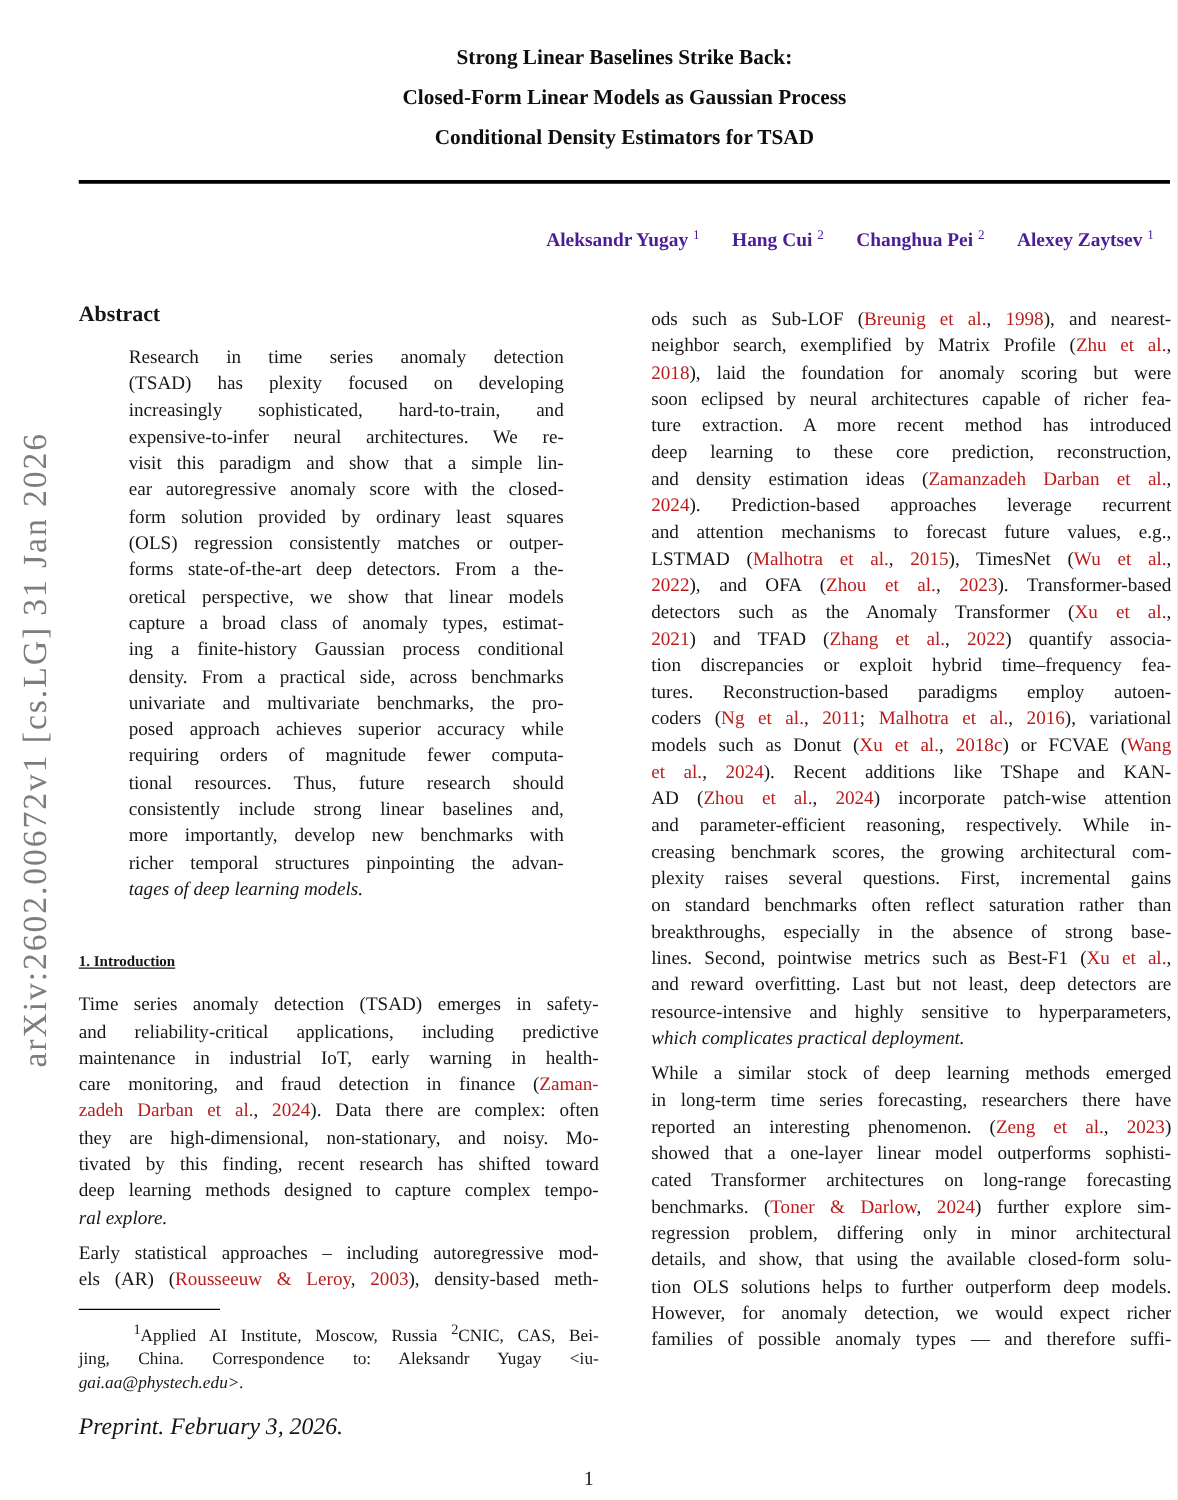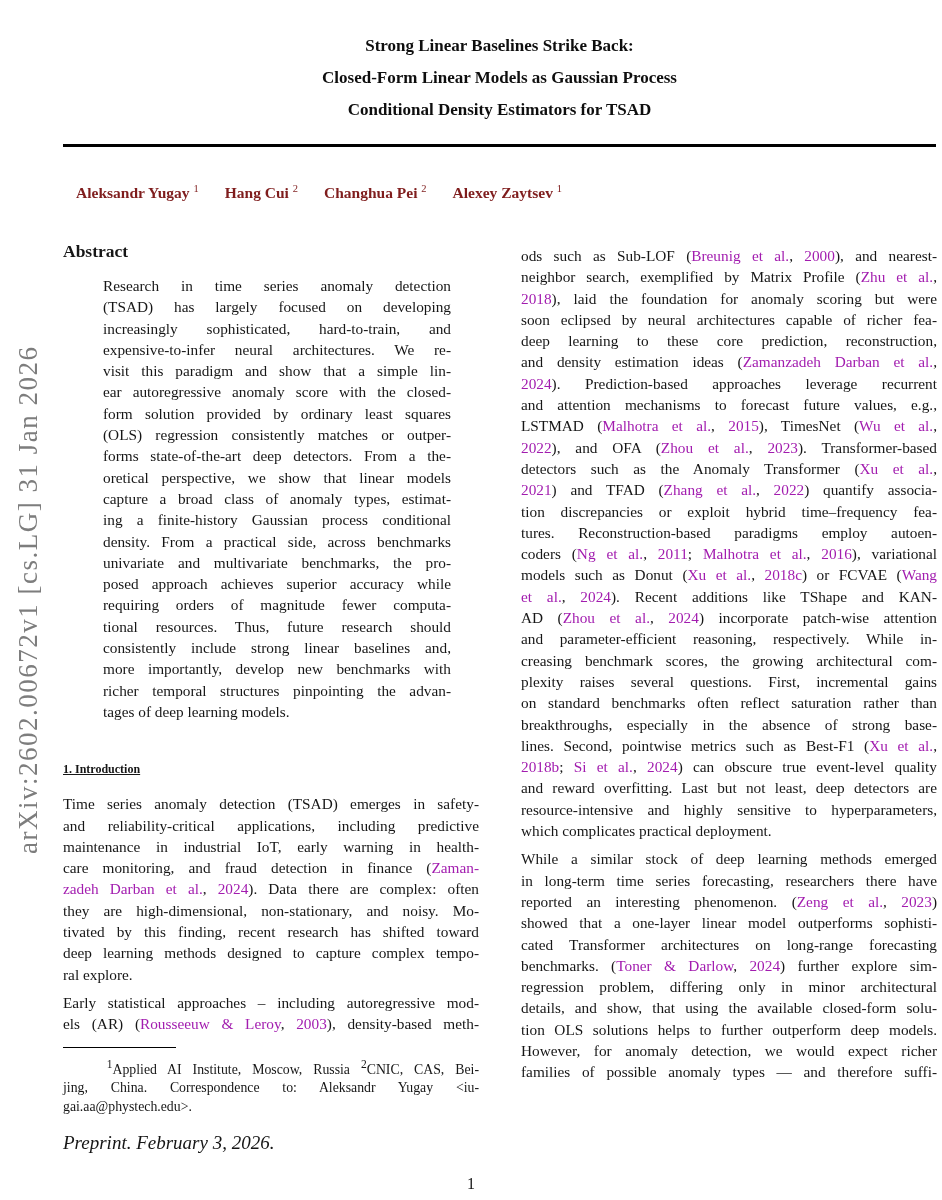--- a/index.html
+++ b/index.html
@@ -19,45 +19,45 @@
 
   
   .title-block {
     position:absolute; left:63px; top:30px; width:873px;
     text-align:center; font-weight:bold; font-size:17px; line-height:32px;
     color:#0e0e0e;
   }
   .rule { position:absolute; left:63px; top:144px; width:873px; height:2.5px; background:#000; }
   .authors {
     position:absolute; left:63px; top:183px; width:873px;
-    text-align:left; font-weight:bold; font-size:15.5px; color:#7f1d1d;
+    text-align:right; font-weight:bold; font-size:15.5px; color:#4c1d95;
   }
   .author { margin:0 13px; white-space:nowrap; }
   .author sup { font-weight:normal; font-size:10.5px; }
 
   
   .col { position:absolute; width:416px; font-size:15.3px; }
   .col.left  { left:63px;  top:240px; }
   .col.right { left:521px; top:245px; }
 
   .para { margin:0 0 7px 0; }
   .line { text-align:justify; text-align-last:justify; line-height:21.3px; }
-  .line.last { text-align-last:left; }
+  .line.last { text-align-last:left;font-style:italic; }
 
   .abstract-heading { text-align:left; font-weight:bold; font-size:17.5px; margin:1px 0 13px 0; }
   .abstract-body { margin-left:40px; margin-right:28px; }
 
   .section-heading { font-weight:bold; font-size:12px; margin:40px 0 16px 0;text-decoration:underline; }
 
   .footnote { margin-top:12px; font-size:13.8px; }
   .footnote .line { line-height:18.7px; }
   .footnote-rule { width:113px; height:1.5px; background:#000; margin-bottom:7px; }
   .preprint { margin-top:15px; font-style:italic; font-size:19px; }
 
-  .cite { color:#a21caf; }
+  .cite { color:#b91c1c; }
 
   .page-number { position:absolute; left:0; right:0; top:1175px; text-align:center; font-size:16px; }
 </style>
 </head>
 <body>
 
 <div class="page">
 
   <div class="arxiv-sidebar">arXiv:2602.00672v1  [cs.LG]  31 Jan 2026</div>
 
@@ -69,21 +69,21 @@
 
   <div class="rule"></div>
 
   <div class="authors"><span class="author">Aleksandr Yugay <sup>1</sup></span><span class="author">Hang Cui <sup>2</sup></span><span class="author">Changhua Pei <sup>2</sup></span><span class="author">Alexey Zaytsev <sup>1</sup></span></div>
 
   <div class="col left">
     <div class="abstract-heading">Abstract</div>
     <div class="abstract-body">
         <div class="para">
           <div class="line">Research in time series anomaly detection</div>
-          <div class="line">(TSAD) has largely focused on developing</div>
+          <div class="line">(TSAD) has plexity focused on developing</div>
           <div class="line">increasingly sophisticated, hard-to-train, and</div>
           <div class="line">expensive-to-infer neural architectures. We re-</div>
           <div class="line">visit this paradigm and show that a simple lin-</div>
           <div class="line">ear autoregressive anomaly score with the closed-</div>
           <div class="line">form solution provided by ordinary least squares</div>
           <div class="line">(OLS) regression consistently matches or outper-</div>
           <div class="line">forms state-of-the-art deep detectors. From a the-</div>
           <div class="line">oretical perspective, we show that linear models</div>
           <div class="line">capture a broad class of anomaly types, estimat-</div>
           <div class="line">ing a finite-history Gaussian process conditional</div>
@@ -126,45 +126,45 @@
             <div class="line">jing, China.   Correspondence to:   Aleksandr Yugay &lt;iu-</div>
             <div class="line last">gai.aa@phystech.edu&gt;.</div>
           </div>
         </div>
       <div class="preprint">Preprint. February 3, 2026.</div>
     </div>
   </div>
 
   <div class="col right">
       <div class="para">
-        <div class="line">ods such as Sub-LOF (<span class="cite">Breunig et al.</span>, <span class="cite">2000</span>), and nearest-</div>
+        <div class="line">ods such as Sub-LOF (<span class="cite">Breunig et al.</span>, <span class="cite">1998</span>), and nearest-</div>
         <div class="line">neighbor search, exemplified by Matrix Profile (<span class="cite">Zhu et al.</span>,</div>
         <div class="line"><span class="cite">2018</span>), laid the foundation for anomaly scoring but were</div>
         <div class="line">soon eclipsed by neural architectures capable of richer fea-</div>
+        <div class="line">ture extraction.  A more recent method has introduced</div>
         <div class="line">deep learning to these core prediction, reconstruction,</div>
         <div class="line">and density estimation ideas (<span class="cite">Zamanzadeh Darban et al.</span>,</div>
         <div class="line"><span class="cite">2024</span>).  Prediction-based approaches leverage recurrent</div>
         <div class="line">and attention mechanisms to forecast future values, e.g.,</div>
         <div class="line">LSTMAD (<span class="cite">Malhotra et al.</span>, <span class="cite">2015</span>), TimesNet (<span class="cite">Wu et al.</span>,</div>
         <div class="line"><span class="cite">2022</span>), and OFA (<span class="cite">Zhou et al.</span>, <span class="cite">2023</span>). Transformer-based</div>
         <div class="line">detectors such as the Anomaly Transformer (<span class="cite">Xu et al.</span>,</div>
         <div class="line"><span class="cite">2021</span>) and TFAD (<span class="cite">Zhang et al.</span>, <span class="cite">2022</span>) quantify associa-</div>
         <div class="line">tion discrepancies or exploit hybrid time–frequency fea-</div>
         <div class="line">tures.  Reconstruction-based paradigms employ autoen-</div>
         <div class="line">coders (<span class="cite">Ng et al.</span>, <span class="cite">2011</span>; <span class="cite">Malhotra et al.</span>, <span class="cite">2016</span>), variational</div>
         <div class="line">models such as Donut (<span class="cite">Xu et al.</span>, <span class="cite">2018c</span>) or FCVAE (<span class="cite">Wang</span></div>
         <div class="line"><span class="cite">et al.</span>, <span class="cite">2024</span>).  Recent additions like TShape and KAN-</div>
         <div class="line">AD (<span class="cite">Zhou et al.</span>, <span class="cite">2024</span>) incorporate patch-wise attention</div>
         <div class="line">and parameter-efficient reasoning, respectively. While in-</div>
         <div class="line">creasing benchmark scores, the growing architectural com-</div>
         <div class="line">plexity raises several questions.  First, incremental gains</div>
         <div class="line">on standard benchmarks often reflect saturation rather than</div>
         <div class="line">breakthroughs, especially in the absence of strong base-</div>
         <div class="line">lines. Second, pointwise metrics such as Best-F1 (<span class="cite">Xu et al.</span>,</div>
-        <div class="line"><span class="cite">2018b</span>; <span class="cite">Si et al.</span>, <span class="cite">2024</span>) can obscure true event-level quality</div>
         <div class="line">and reward overfitting. Last but not least, deep detectors are</div>
         <div class="line">resource-intensive and highly sensitive to hyperparameters,</div>
         <div class="line last">which complicates practical deployment.</div>
       </div>
       <div class="para">
         <div class="line">While a similar stock of deep learning methods emerged</div>
         <div class="line">in long-term time series forecasting, researchers there have</div>
         <div class="line">reported an interesting phenomenon.  (<span class="cite">Zeng et al.</span>, <span class="cite">2023</span>)</div>
         <div class="line">showed that a one-layer linear model outperforms sophisti-</div>
         <div class="line">cated Transformer architectures on long-range forecasting</div>

